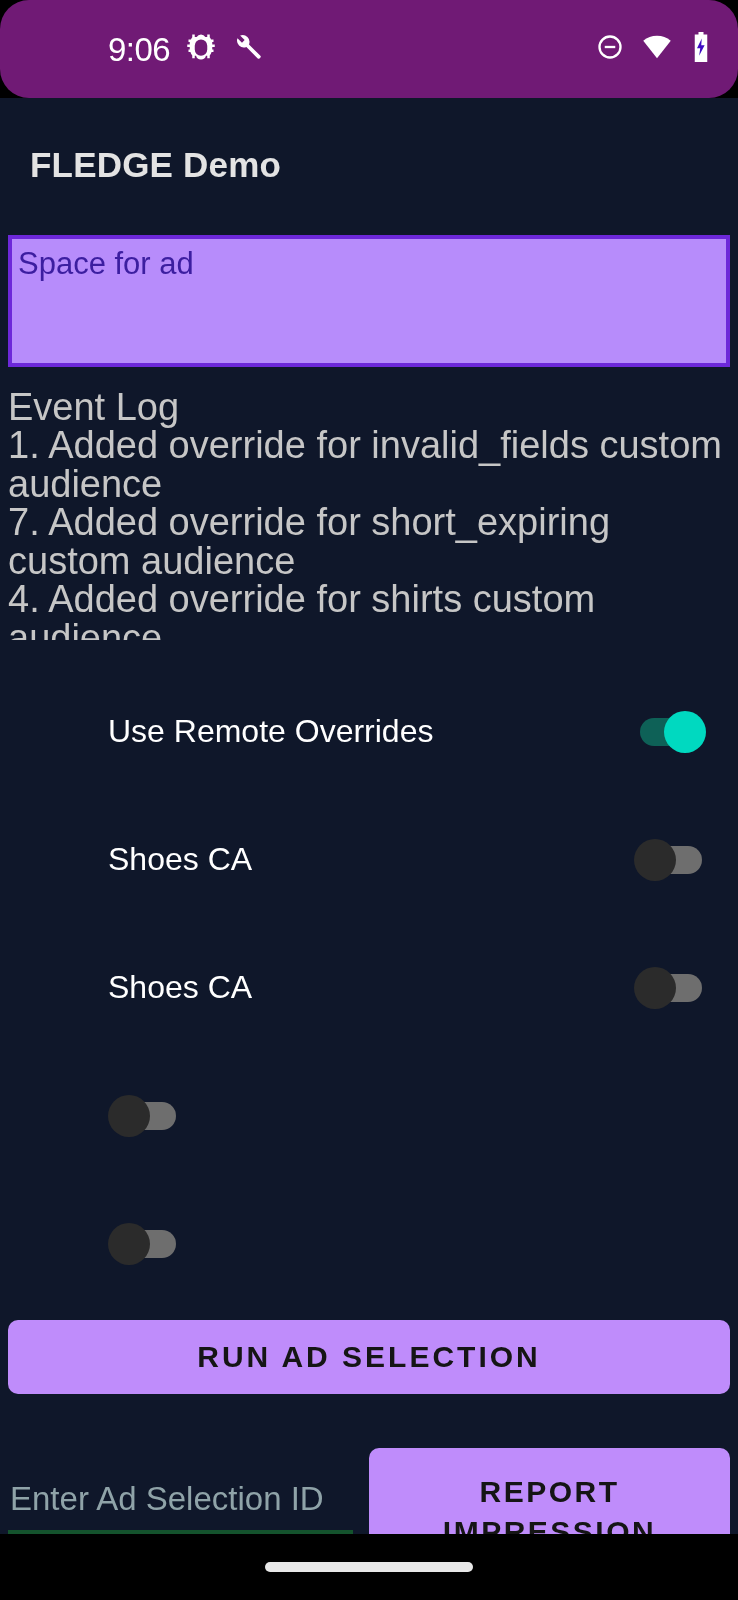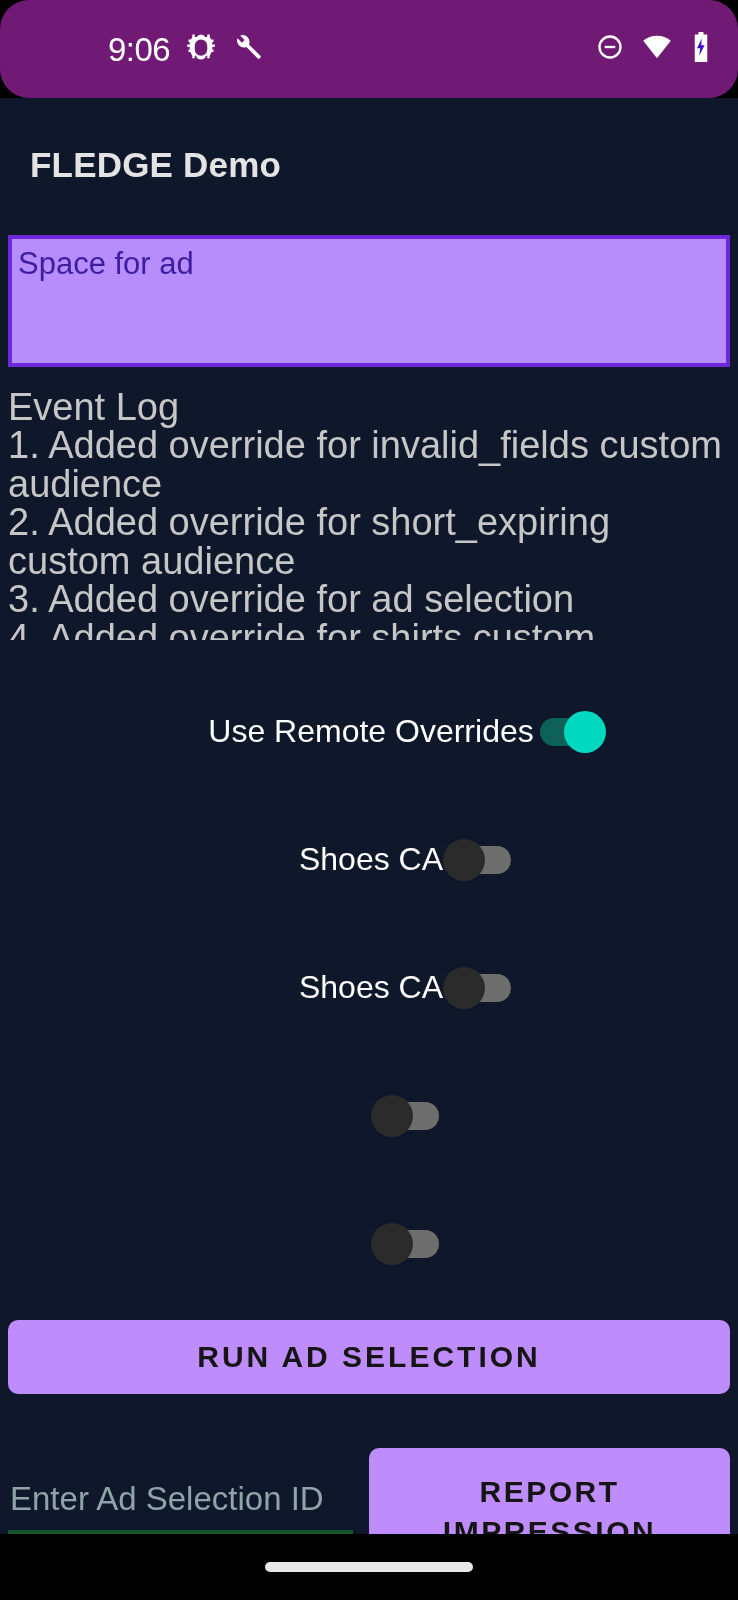--- a/index.html
+++ b/index.html
@@ -79,21 +79,20 @@
     line-height:38.5px;
     word-wrap:break-word;
   }
 
   
   .switch-list {
     flex:1 1 auto;
     display:flex; flex-direction:column;
     justify-content:flex-start;
     padding-top:28px;
-    align-items:center;
   }
   .switch-row {
     height:128px;
     display:flex; align-items:center;
     padding:0 32px 0 108px;
   }
   .switch-label {
     color:#FFFFFF;
     font-size:32px;
     line-height:1.1;
@@ -242,22 +241,21 @@
 
     <div class="app-title">FLEDGE Demo</div>
 
     <div class="ad-space">
       <div class="ad-space-text">Space for ad</div>
     </div>
 
     <div class="event-log">
       <div class="log-line">Event Log</div>
       <div class="log-line">1. Added override for invalid_fields custom audience</div>
-      <div class="log-line">2. Added override for short_expiring custom audience</div>
-      <div class="log-line">3. Added override for ad selection</div>
+      <div class="log-line">7. Added override for short_expiring custom audience</div>
       <div class="log-line">4. Added override for shirts custom audience</div>
     </div>
 
     <div class="switch-list">
 
       <div class="switch-row">
         <span class="switch-label">Use Remote Overrides</span>
         <span class="switch on">
           <span class="track"></span>
           <span class="thumb"></span>

